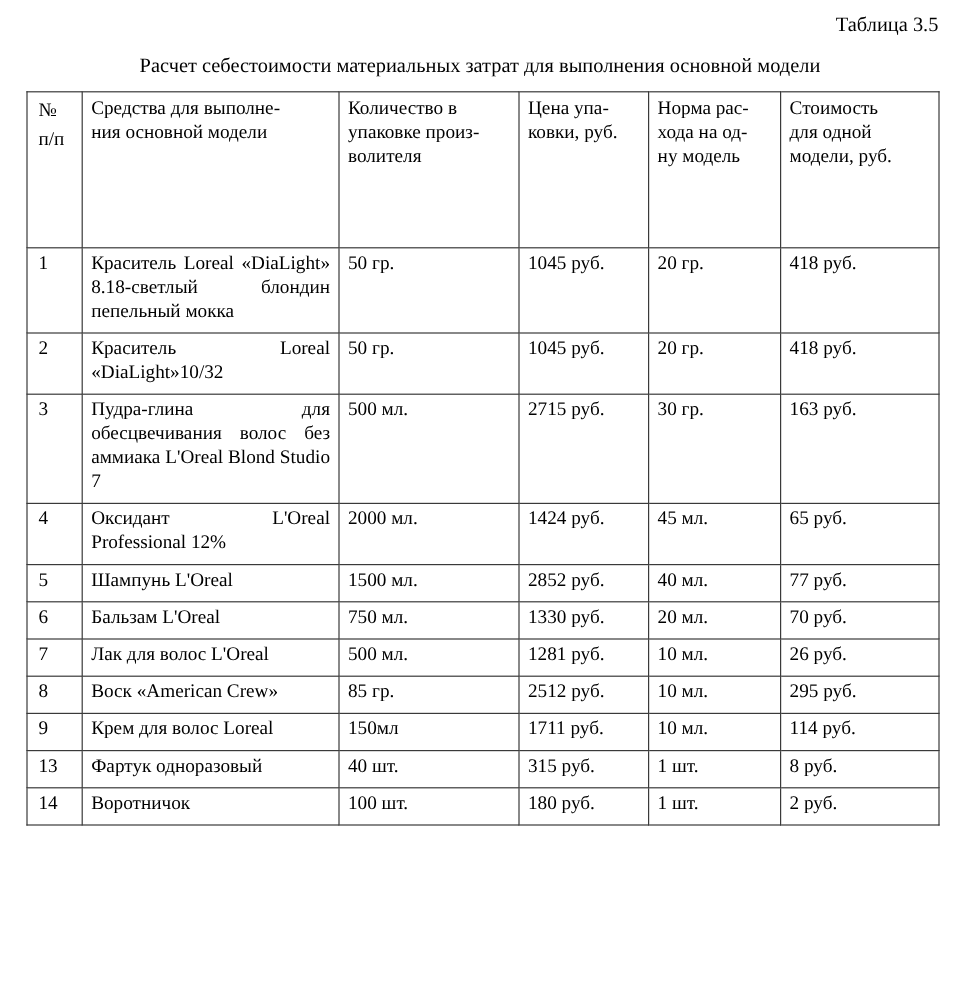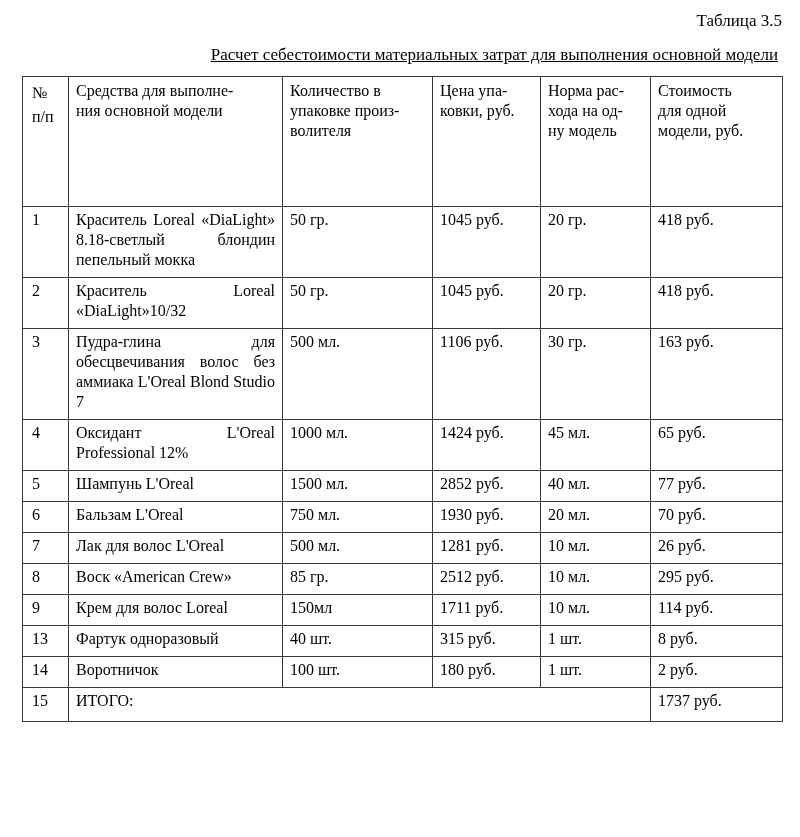--- a/index.html
+++ b/index.html
@@ -12,21 +12,21 @@
   body{
     width:800px;min-height:837px;background:var(--bg-color);
     color:var(--text-color);
     font-family:"Liberation Serif","DejaVu Serif",serif;
   }
   .page{position:relative;width:673px;padding:8px 18px 0 22px;}
   .table-label{
     width:760px;text-align:right;font-size:17px;line-height:22px;margin:2px 0 0 0;
   }
   .caption{
-    width:756px;text-align:right;font-size:17px;line-height:22px;margin:12px 0 10px 0;text-decoration:underline;
+    width:756px;text-align:center;font-size:17px;line-height:22px;margin:12px 0 10px 0;
   }
   table.cost-table{
     border-collapse:collapse;table-layout:fixed;width:760px;
   }
   .cost-table th,.cost-table td{
     border:1px solid var(--border-color);
     font-size:16px;line-height:20px;font-weight:normal;
     vertical-align:top;padding:3px 7px 7px 7px;
     overflow:hidden;
   }
@@ -95,48 +95,48 @@
     <td class="num">50 гр.</td>
     <td class="num">1045 руб.</td>
     <td class="num">20 гр.</td>
     <td class="num">418 руб.</td>
   </tr>
 
   <tr>
     <td class="c-num">3</td>
     <td class="c-name" lang="ru">Пудра-глина для обесцвечивания волос без аммиака L'Oreal Blond Studio 7</td>
     <td class="num">500 мл.</td>
-    <td class="num">1106 руб.</td>
+    <td class="num">2715 руб.</td>
     <td class="num">30 гр.</td>
     <td class="num">163 руб.</td>
   </tr>
 
   <tr>
     <td class="c-num">4</td>
     <td class="c-name" lang="ru">Оксидант L'Oreal Professional 12%</td>
-    <td class="num">1000 мл.</td>
+    <td class="num">2000 мл.</td>
     <td class="num">1424 руб.</td>
     <td class="num">45 мл.</td>
     <td class="num">65 руб.</td>
   </tr>
 
   <tr>
     <td class="c-num">5</td>
     <td class="c-name" lang="ru">Шампунь L'Oreal</td>
     <td class="num">1500 мл.</td>
     <td class="num">2852 руб.</td>
     <td class="num">40 мл.</td>
     <td class="num">77 руб.</td>
   </tr>
 
   <tr>
     <td class="c-num">6</td>
     <td class="c-name" lang="ru">Бальзам L'Oreal</td>
     <td class="num">750 мл.</td>
-    <td class="num">1930 руб.</td>
+    <td class="num">1330 руб.</td>
     <td class="num">20 мл.</td>
     <td class="num">70 руб.</td>
   </tr>
 
   <tr>
     <td class="c-num">7</td>
     <td class="c-name" lang="ru">Лак для волос L'Oreal</td>
     <td class="num">500 мл.</td>
     <td class="num">1281 руб.</td>
     <td class="num">10 мл.</td>
@@ -174,21 +174,16 @@
   </tr>
 
   <tr>
     <td class="c-num">14</td>
     <td class="c-name" lang="ru">Воротничок</td>
     <td class="num">100 шт.</td>
     <td class="num">180 руб.</td>
     <td class="num">1 шт.</td>
     <td class="num">2 руб.</td>
   </tr>
-<tr class="total-row">
-        <td class="c-num">15</td>
-        <td class="c-total-label" colspan="4">ИТОГО:</td>
-        <td class="num">1737 руб.</td>
-      </tr>
     </tbody>
   </table>
 
 </div>
 
 </body></html>

